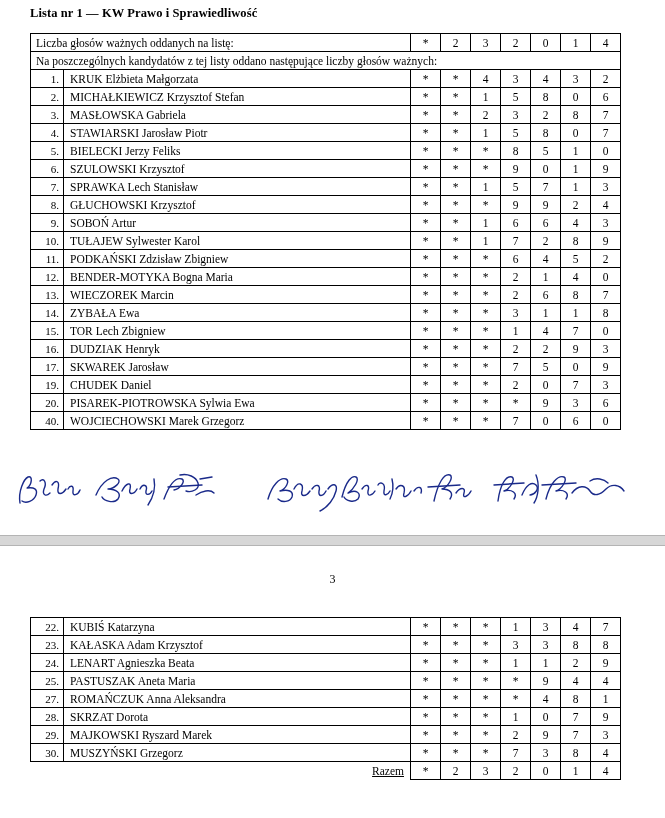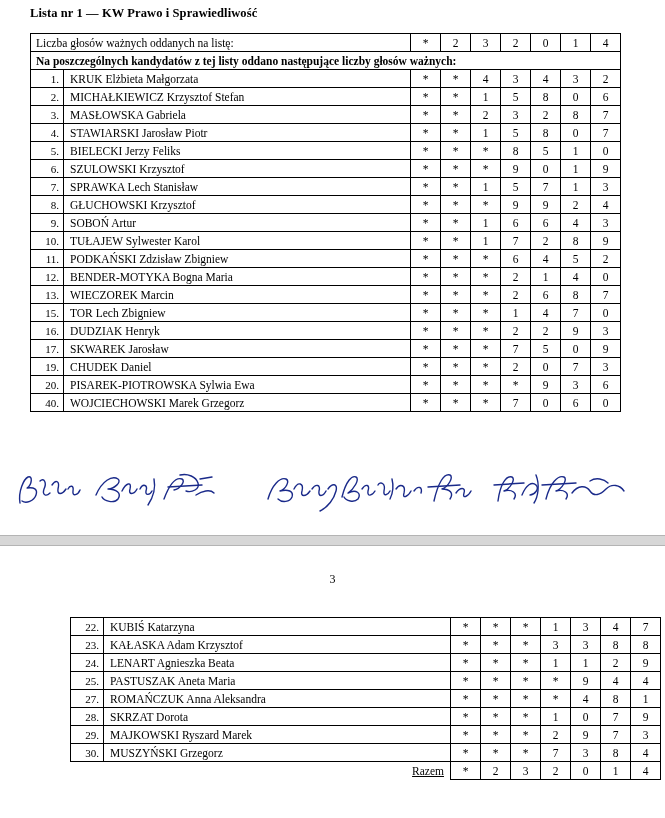--- a/index.html
+++ b/index.html
@@ -56,21 +56,21 @@
     text-align: center;
     font-size: 11.5px;
   }
   .hdr-label {
     padding-left: 5px !important;
     font-size: 11.5px;
   }
   .full-label {
     padding-left: 5px !important;
     font-size: 11.5px;
-    font-weight: bold;
+    font-weight: normal;
     margin-left: 24px;
   }
   .no-border {
     border: none !important;
   }
   .razem-cell {
     border: none !important;
     text-align: right;
     padding-right: 6px !important;
     font-size: 11.5px;
@@ -106,21 +106,20 @@
     left: 0;
     top: 572px;
     width: 665px;
     text-align: center;
     font-size: 12px;
   }
   .table-bottom {
     position: absolute;
     left: 30px;
     top: 617px;
-    margin-left: 40px;
   }
   .sig-ink { stroke: #1a2a8a; fill: none; stroke-width: 1.4; stroke-linecap: round; stroke-linejoin: round; }
 </style>
 </head>
 <body>
 
 <div class="page">
 
   <div class="list-title">Lista nr 1  —  KW Prawo i Sprawiedliwość</div>
 
@@ -274,20 +273,31 @@
         <tr>
           <td class="c-num">13.</td>
           <td class="c-name">WIECZOREK Marcin</td>
           <td class="c-dig">*</td>
           <td class="c-dig">*</td>
           <td class="c-dig">*</td>
           <td class="c-dig">2</td>
           <td class="c-dig">6</td>
           <td class="c-dig">8</td>
           <td class="c-dig">7</td>
+        </tr>
+        <tr>
+          <td class="c-num">14.</td>
+          <td class="c-name">ZYBAŁA Ewa</td>
+          <td class="c-dig">*</td>
+          <td class="c-dig">*</td>
+          <td class="c-dig">*</td>
+          <td class="c-dig">3</td>
+          <td class="c-dig">1</td>
+          <td class="c-dig">1</td>
+          <td class="c-dig">8</td>
         </tr>
         <tr>
           <td class="c-num">15.</td>
           <td class="c-name">TOR Lech Zbigniew</td>
           <td class="c-dig">*</td>
           <td class="c-dig">*</td>
           <td class="c-dig">*</td>
           <td class="c-dig">1</td>
           <td class="c-dig">4</td>
           <td class="c-dig">7</td>

